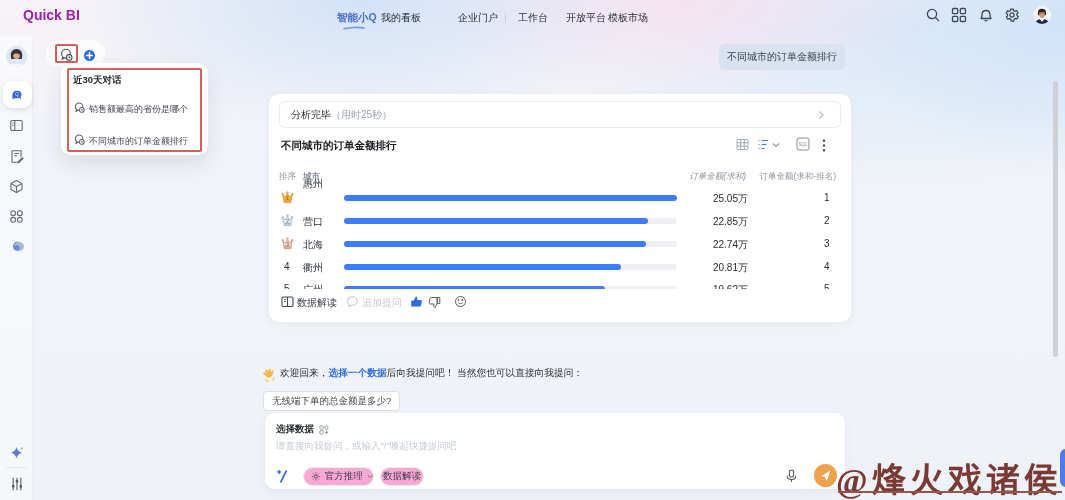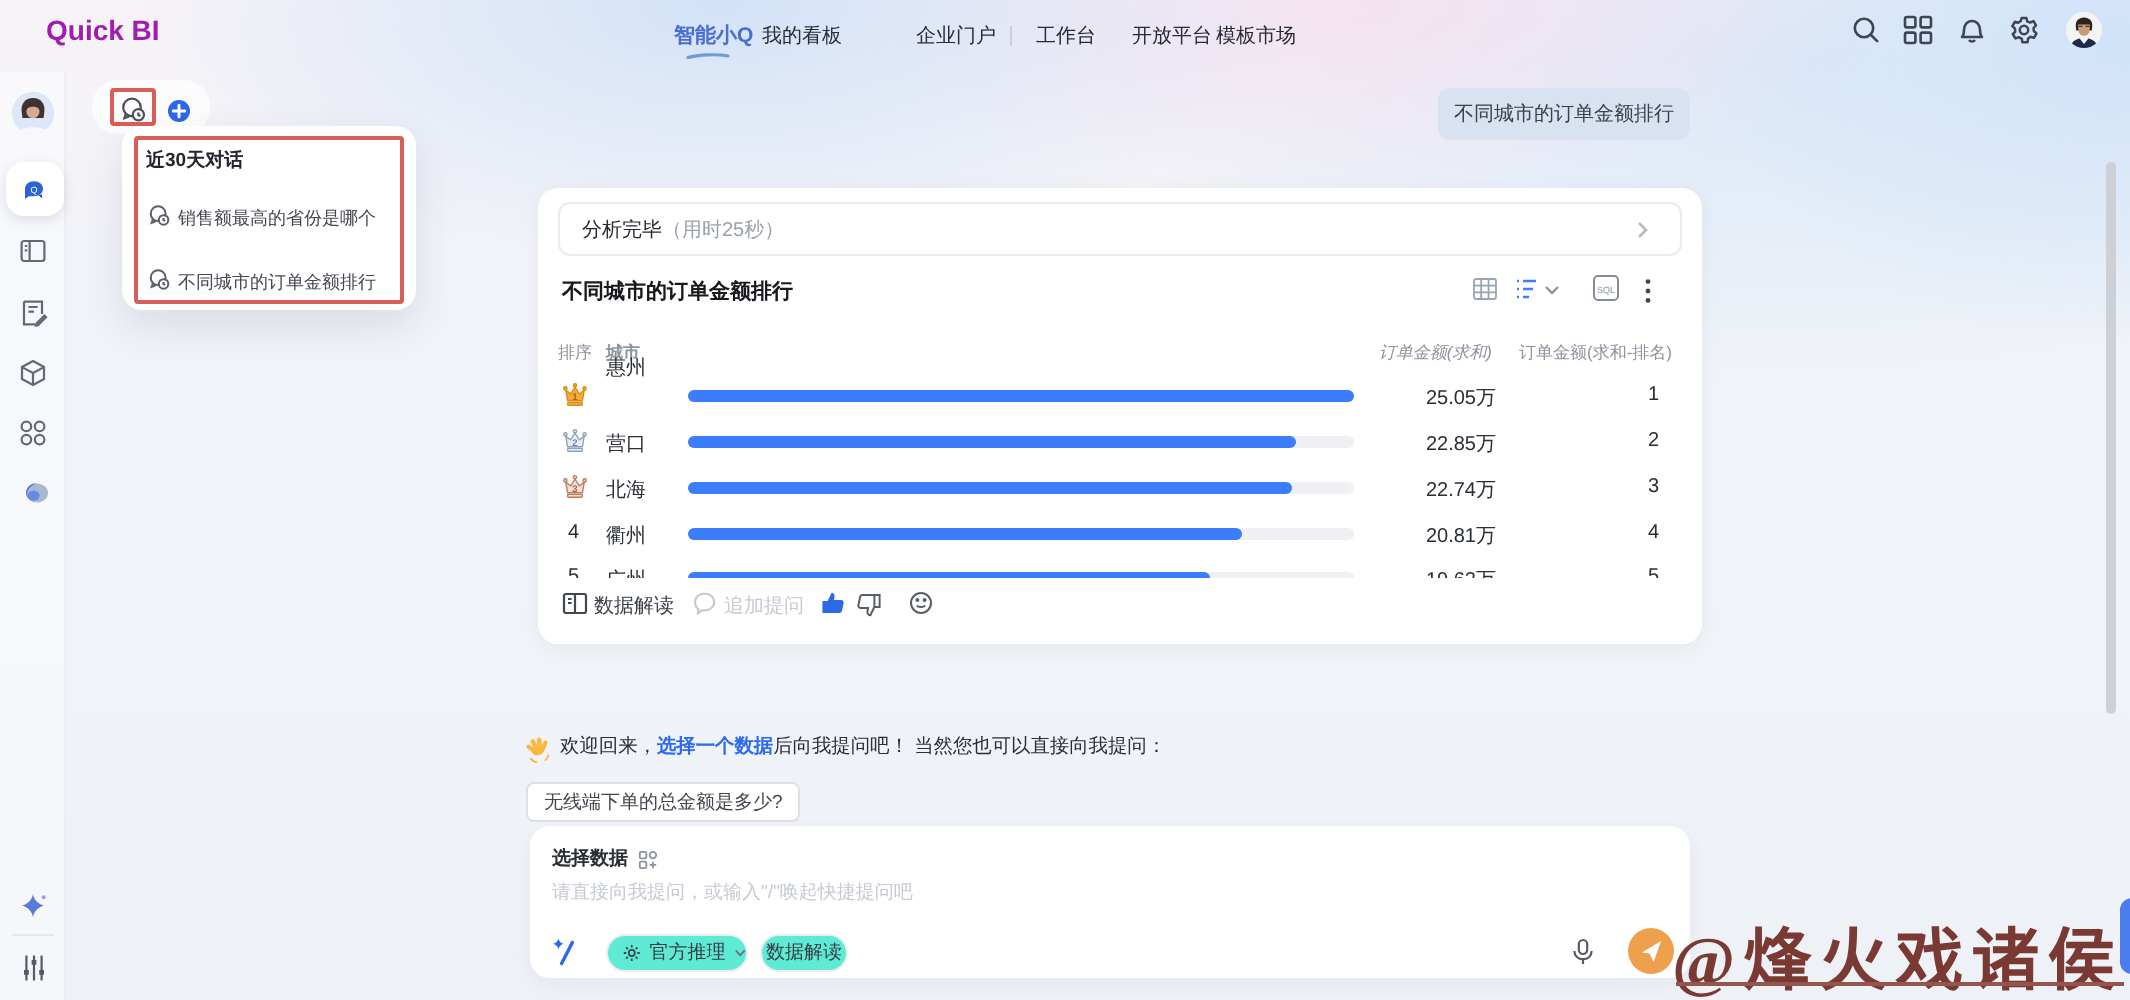--- a/index.html
+++ b/index.html
@@ -54,21 +54,21 @@
   .foot { top:294px; font-size:10px; }
 
   .scrollbar { left:1053px; top:81px; width:5px; height:276px; background:#cdd0d6; border-radius:3px; }
 
   .welcome { left:280px; top:367px; font-size:9.7px; color:#2a2e35; }
   .welcome b { color:#2e6bef; }
   .chip2 { left:263px; top:391px; height:20px; padding:0 8px; background:#fff; border:1px solid #dcdfe5; border-radius:4px; display:flex; align-items:center; font-size:9.5px; color:#42464e; }
   .inputp { left:265px; top:413px; width:580px; height:76px; background:#fff; border-radius:10px; box-shadow:0 3px 10px rgba(40,60,90,.05); }
   .seldata { left:276px; top:423px; font-size:9.5px; font-weight:700; color:#2a2e35; }
   .ph { left:276px; top:440px; font-size:9.5px; color:#c5cad3; }
-  .pill { position:absolute; height:19px; border:1px solid #ecedf0; border-radius:10px; display:flex; align-items:center; font-size:9.5px; color:#383d45; background:#5eead4; white-space:nowrap; }
+  .pill { position:absolute; height:19px; border:1px solid #ecedf0; border-radius:10px; display:flex; align-items:center; font-size:9.5px; color:#383d45; background:#f9a8d4; white-space:nowrap; }
 
   .wm { left:836px; top:453px; font-family:"Liberation Serif",serif; font-weight:700; color:#7a3a33; font-size:34px; white-space:nowrap; letter-spacing:4px; }
   .sendbtn { left:814px; top:464px; width:23px; height:23px; border-radius:50%; background:#efa04c; }
 </style>
 </head>
 <body>
 
   <div class="abs logo">Quick BI</div>
   <div class="abs nav" style="left:337px;">
     <span class="navq">智能小Q</span>

